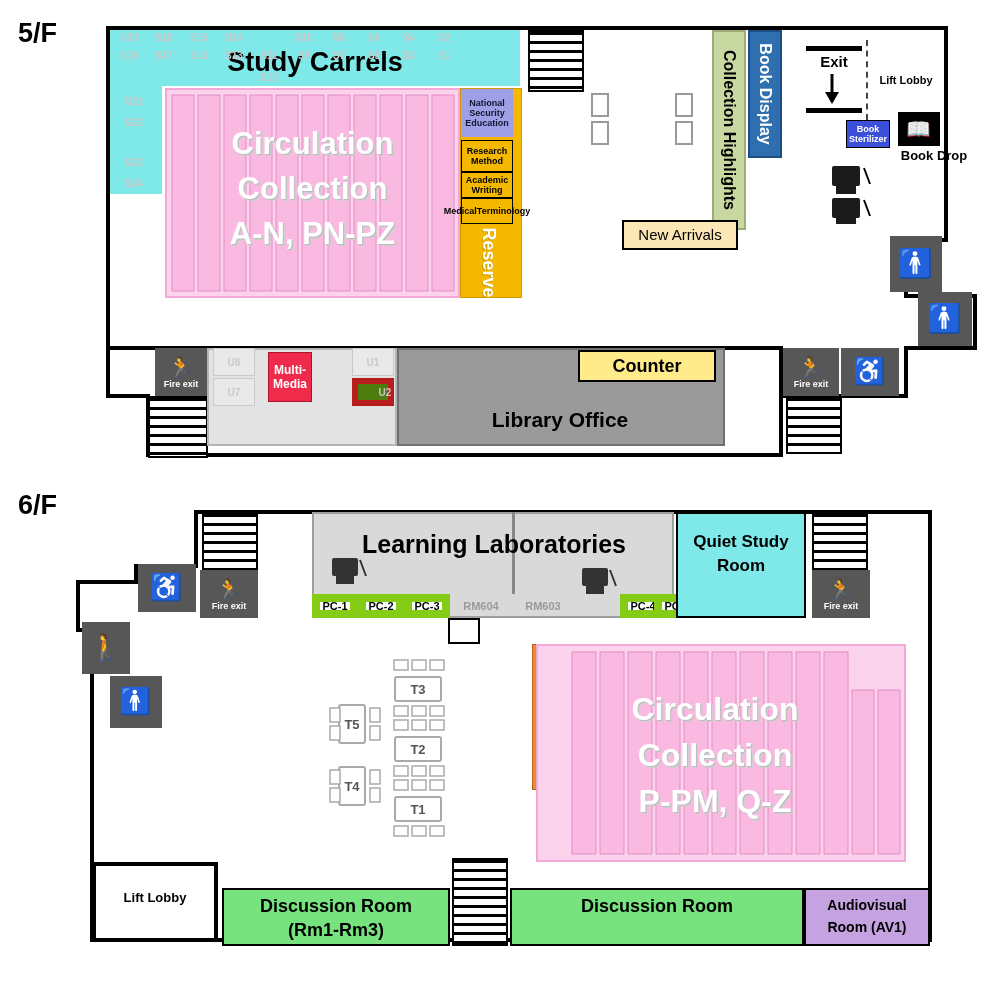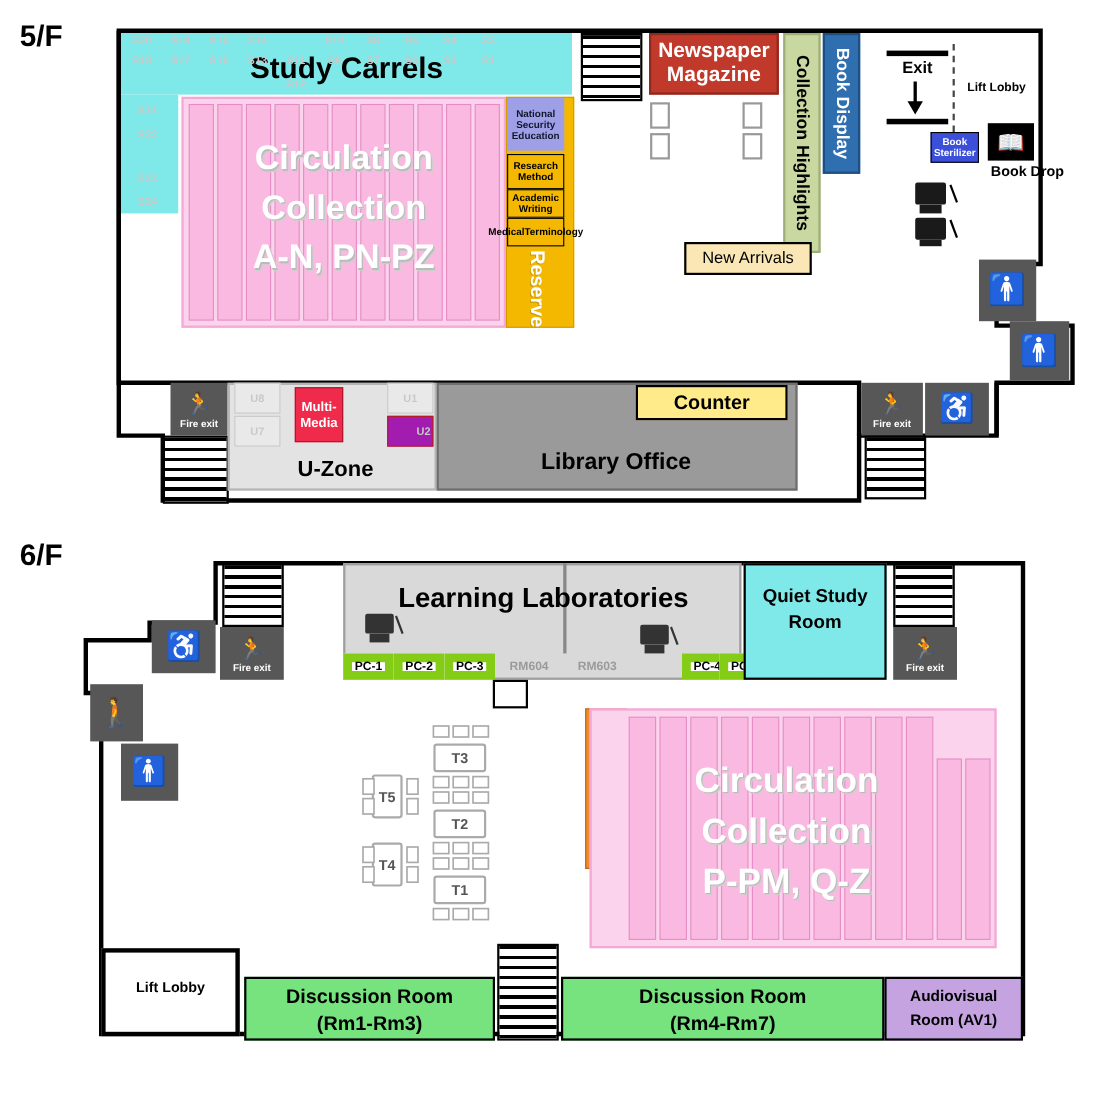--- a/index.html
+++ b/index.html
@@ -108,24 +108,20 @@
   <div class="abs" style="left:461px;top:198px;width:52px;height:26px;background:#f5b800;border:1px solid #000;display:flex;flex-direction:row;align-items:center;justify-content:center;">
     <span class="tiny">Medical</span>
     <span class="tiny">Terminology</span>
   </div>
   <div class="abs" style="left:466px;top:228px;width:44px;height:68px;display:flex;align-items:center;justify-content:center;">
     <span style="transform:rotate(90deg);font-size:18px;font-weight:bold;color:#fff;text-shadow:1px 1px 0 #c99c00;white-space:nowrap;">Reserve</span>
   </div>
 
   <div class="abs wstripe" style="left:528px;top:30px;width:56px;height:62px;"></div>
 
-  <div class="abs" style="left:590px;top:30px;width:118px;height:56px;background:#c0392b;border:2px solid #8d291d;display:flex;flex-direction:column;align-items:center;justify-content:center;">
-    <span style="font-size:19px;font-weight:bold;color:#fff;">Newspaper</span>
-    <span style="font-size:19px;font-weight:bold;color:#fff;">Magazine</span>
-  </div>
 
   <svg class="abs" style="left:588px;top:92px;width:120px;height:60px;">
     <g fill="#fff" stroke="#999" stroke-width="2">
       <rect x="4" y="2" width="16" height="22"></rect>
         <rect x="4" y="30" width="16" height="22"></rect>
       <rect x="88" y="2" width="16" height="22"></rect>
         <rect x="88" y="30" width="16" height="22"></rect>
     </g>
   </svg>
 
@@ -179,31 +175,30 @@
 
   <div class="abs" style="left:148px;top:396px;width:56px;height:58px;">
     <div class="wstripe" style="width:56px;height:58px;"></div>
   </div>
   <div class="abs grey-dark" style="left:155px;top:348px;width:52px;height:48px;display:flex;flex-direction:column;align-items:center;justify-content:center;">
     <span style="font-size:20px;color:#fff;">🏃</span>
     <span style="font-size:9px;font-weight:bold;color:#fff;">Fire exit</span>
   </div>
 
   <div class="abs" style="left:207px;top:348px;width:190px;height:98px;background:#e3e3e3;border:2px solid #b5b5b5;"></div>
-  <div class="abs room bold" style="left:230px;top:412px;width:150px;height:30px;font-size:20px;">U-Zone</div>
   <div class="abs" style="left:213px;top:348px;width:42px;height:28px;background:#e9e9e9;border:1px solid #c9c9c9;display:flex;align-items:center;justify-content:center;">
     <span class="sq">U8</span>
   </div>
   <div class="abs" style="left:213px;top:378px;width:42px;height:28px;background:#e9e9e9;border:1px solid #c9c9c9;display:flex;align-items:center;justify-content:center;">
     <span class="sq">U7</span>
   </div>
   <div class="abs" style="left:352px;top:348px;width:42px;height:28px;background:#e9e9e9;border:1px solid #c9c9c9;display:flex;align-items:center;justify-content:center;">
     <span class="sq">U1</span>
   </div>
-  <div class="abs" style="left:352px;top:378px;width:42px;height:28px;background:#a21caf;border:1px solid #b91c1c;display:flex;align-items:center;justify-content:center;padding-left:24px;">
+  <div class="abs" style="left:352px;top:378px;width:42px;height:28px;background:#4d7c0f;border:6px solid #b91c1c;display:flex;align-items:center;justify-content:center;padding-left:24px;">
     <span class="sq">U2</span>
   </div>
 
   <div class="abs" style="left:268px;top:352px;width:44px;height:50px;background:#f02a4b;border:1px solid #a8152d;display:flex;flex-direction:column;align-items:center;justify-content:center;">
     <span style="font-size:12px;font-weight:bold;color:#fff;">Multi-</span>
     <span style="font-size:12px;font-weight:bold;color:#fff;">Media</span>
   </div>
 
   <div class="abs" style="left:397px;top:348px;width:328px;height:98px;background:#9a9a9a;border:2px solid #6f6f6f;"></div>
   <div class="abs room bold" style="left:578px;top:350px;width:138px;height:32px;background:#ffeb8a;border:2px solid #000;font-size:18px;">Counter</div>
@@ -342,19 +337,18 @@
 
   <div class="abs outline" style="left:92px;top:862px;width:126px;height:80px;"></div>
   <div class="abs room bold" style="left:94px;top:886px;width:122px;height:24px;font-size:13px;">Lift Lobby</div>
 
   <div class="abs green" style="left:222px;top:888px;width:228px;height:58px;"></div>
   <div class="abs room bold" style="left:224px;top:894px;width:224px;height:24px;font-size:18px;">Discussion Room</div>
   <div class="abs room bold" style="left:224px;top:918px;width:224px;height:24px;font-size:18px;">(Rm1-Rm3)</div>
 
   <div class="abs green" style="left:510px;top:888px;width:294px;height:58px;"></div>
   <div class="abs room bold" style="left:512px;top:894px;width:290px;height:24px;font-size:18px;">Discussion Room</div>
-  <div class="abs room bold" style="left:512px;top:918px;width:290px;height:24px;font-size:18px;">(Rm4-Rm7)</div>
 
   <div class="abs purple" style="left:804px;top:888px;width:126px;height:58px;"></div>
   <div class="abs room bold" style="left:806px;top:894px;width:122px;height:22px;font-size:14px;">Audiovisual</div>
   <div class="abs room bold" style="left:806px;top:916px;width:122px;height:22px;font-size:14px;">Room (AV1)</div>
 
 </div>
 
 </body></html>

